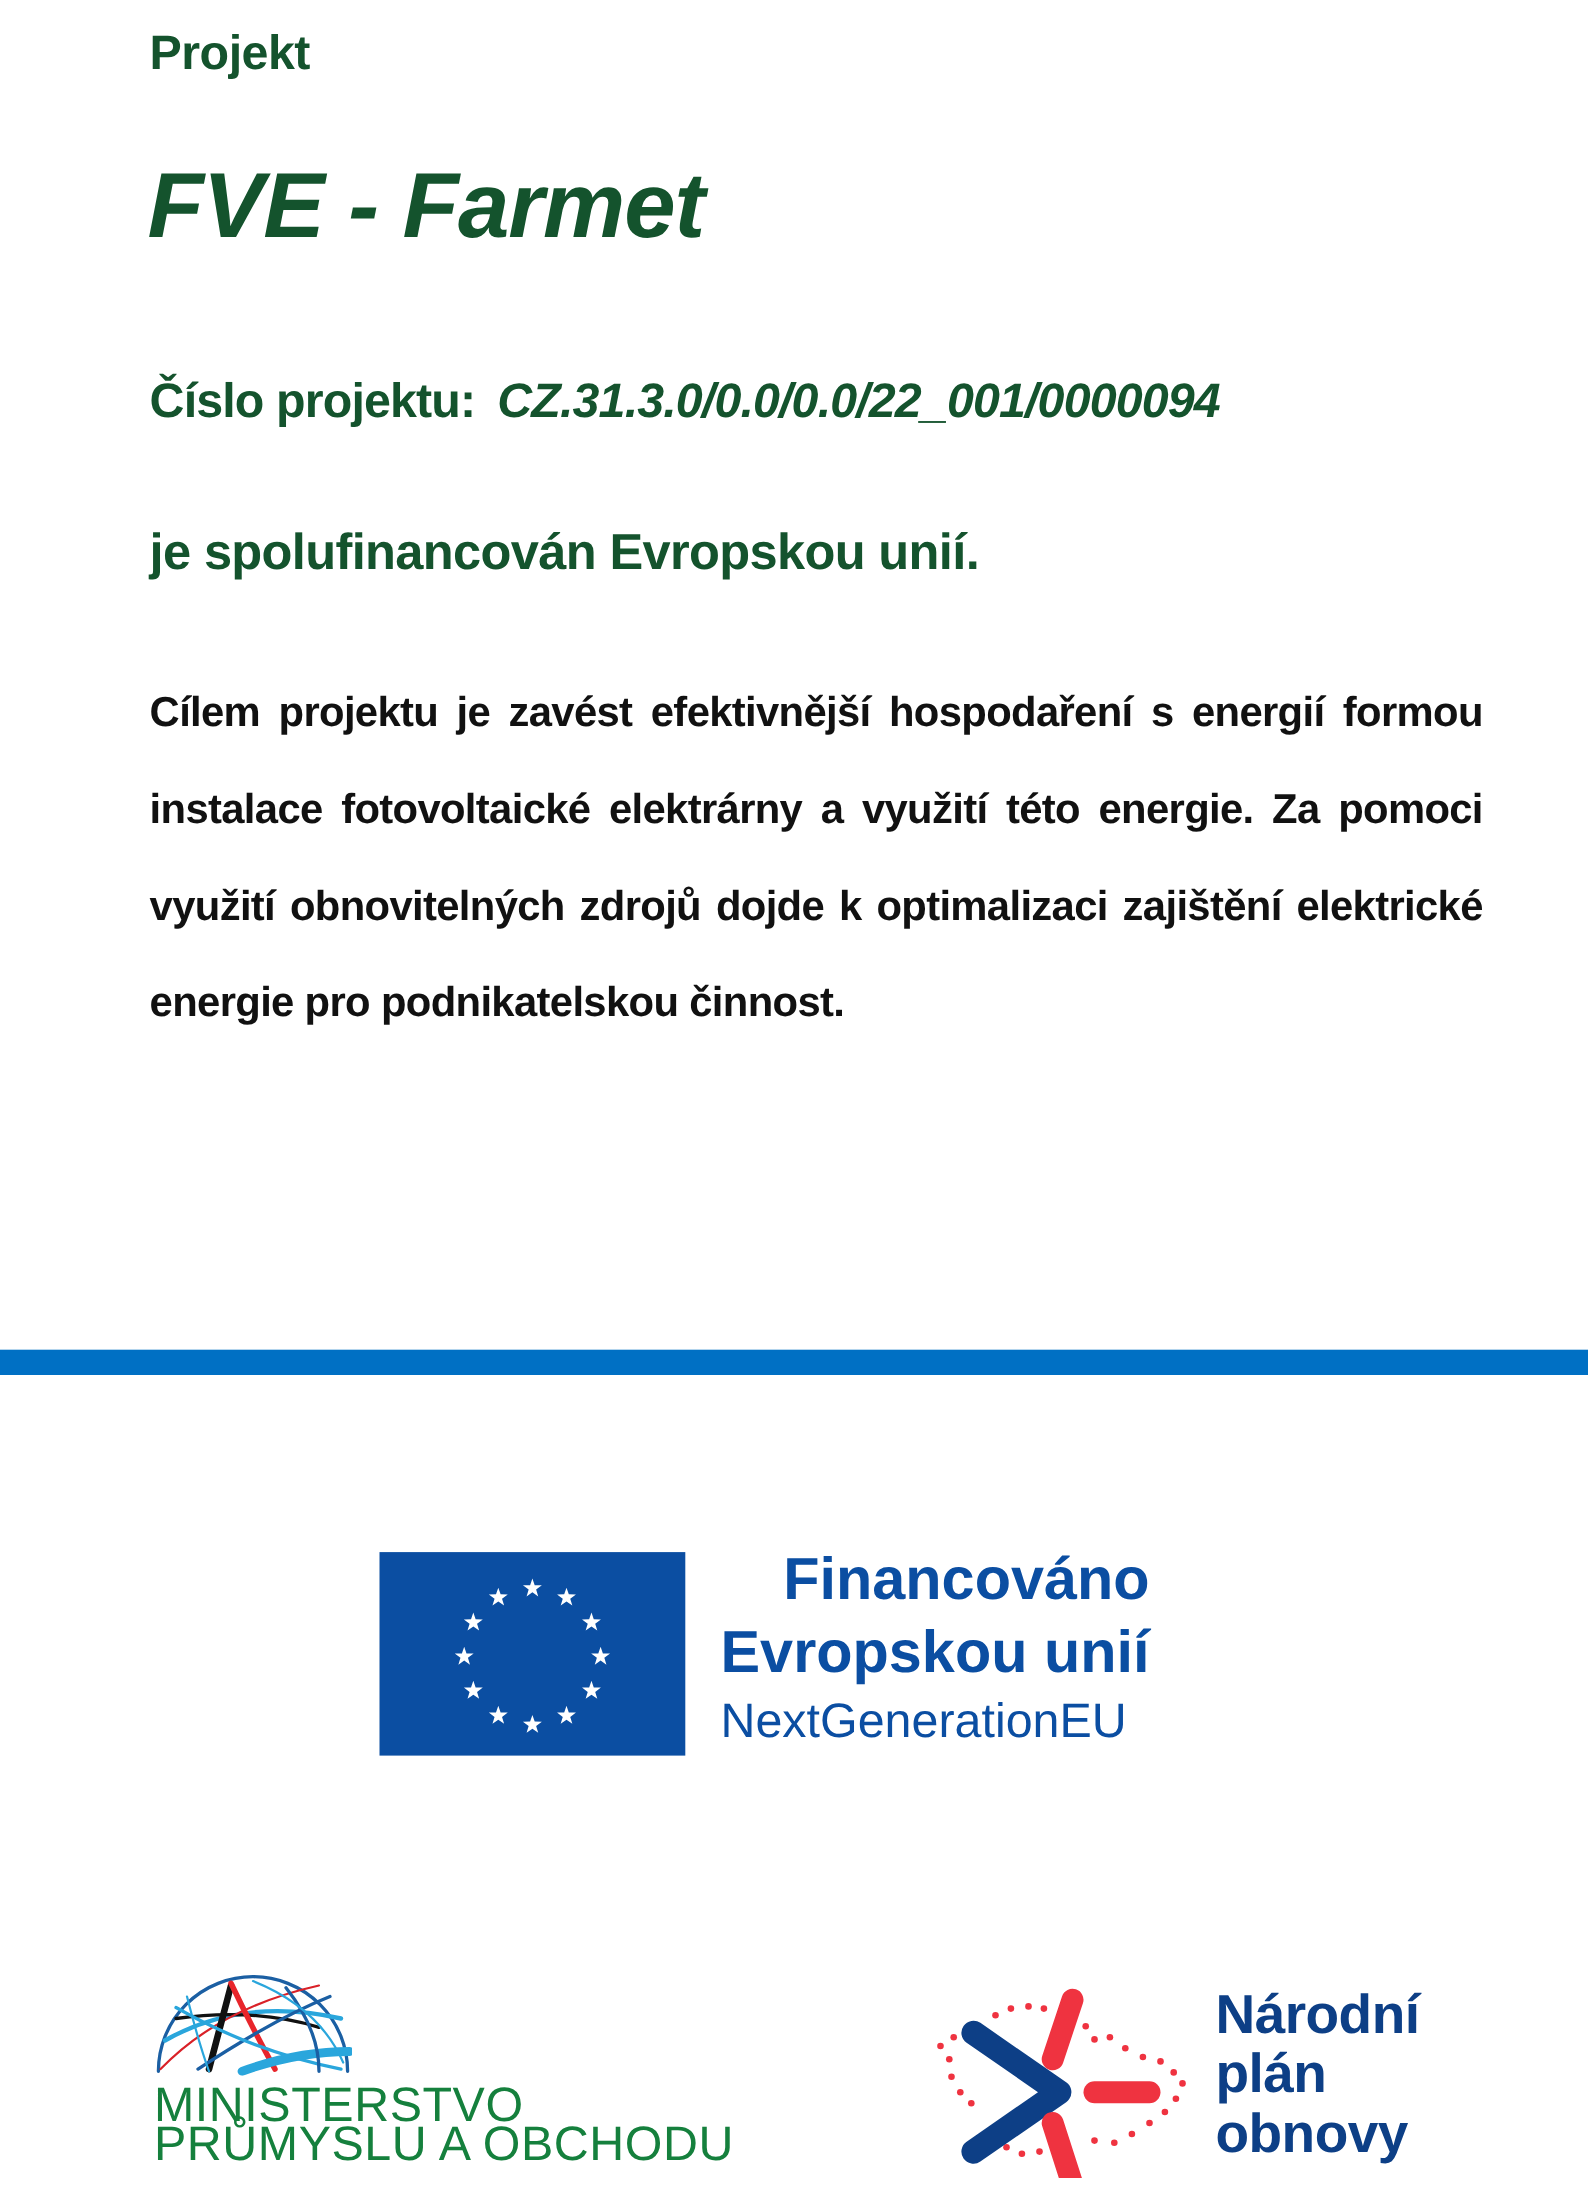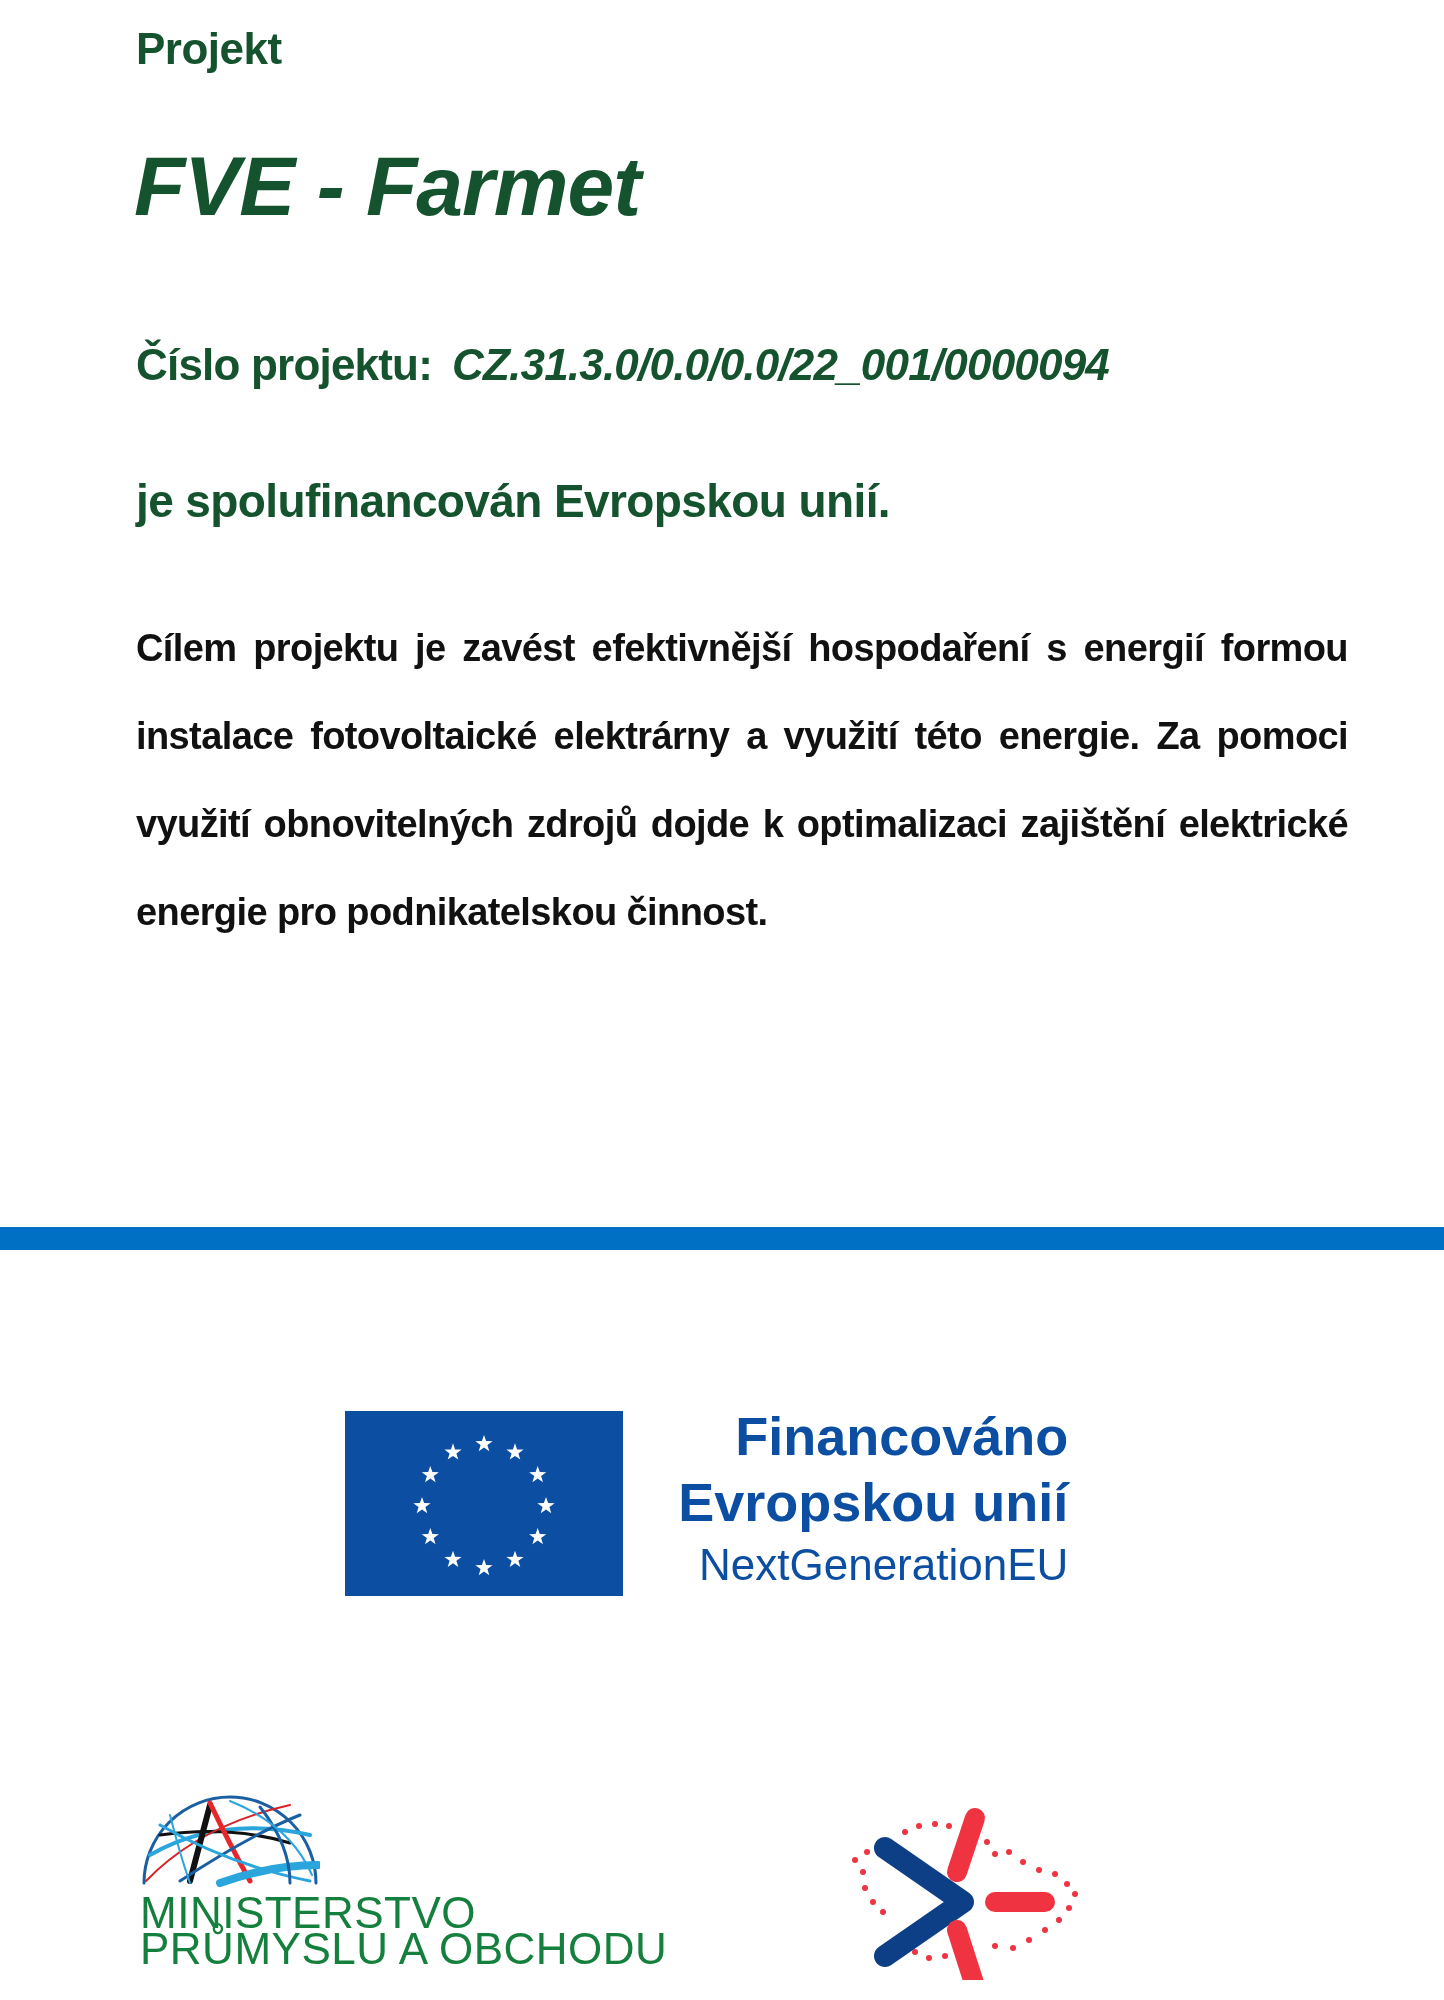--- a/index.html
+++ b/index.html
@@ -11,21 +11,21 @@
   #number { position: absolute; left: 136px; top: 340px; font-size: 44px; letter-spacing: -0.8px; white-space: nowrap; }
   #number .num { margin-left: 20px; font-style: italic; }
   #cofin { position: absolute; left: 136px; top: 474px; font-size: 46px; letter-spacing: -0.6px; }
   #desc { position: absolute; left: 136px; top: 604px; width: 1212px; font-size: 38px; font-weight: bold;
           color: #111; line-height: 88px; text-align: justify; letter-spacing: -0.6px; margin: 0; }
   #divider { position: absolute; left: 0; top: 1227px; width: 1444px; height: 23px; background: #0070c4; }
   #eu-logo { position: absolute; left: 345px; top: 1411px; display: flex; align-items: flex-start; }
   #eu-flag { width: 278px; height: 185px; background: #0b4ea2; position: relative; }
   #eu-text { margin-left: 32px; margin-top: -8px; color: #0b4ea2; }
   #eu-text .l1, #eu-text .l2 { font-size: 54px; font-weight: bold; line-height: 66px; display: block; text-align: right; }
-  #eu-text .l3 { font-size: 44px; line-height: 60px; display: block; margin-left: 44px; }
+  #eu-text .l3 { font-size: 44px; line-height: 60px; display: block; }
   #mpo { position: absolute; left: 140px; top: 1795px; }
   #mpo-text { color: #15803d; font-size: 44px; line-height: 36px; letter-spacing: 0.5px; margin-top: 4px; }
   #npo { position: absolute; left: 845px; top: 1790px; display: flex; align-items: center; }
   #npo-text { margin-left: 10px; color: #0d3f86; font-weight: bold; font-size: 50px; line-height: 54px; letter-spacing: -0.5px; }
 </style>
 </head>
 <body>
 
 <div id="label" class="blue">Projekt</div>
 <div id="title" class="blue">FVE - Farmet</div>
@@ -119,13 +119,18 @@
         <circle cx="84" cy="168" r="3"></circle>
         <circle cx="100" cy="166" r="3"></circle>
     </g>
     <g stroke-linecap="round" fill="none">
       <path d="M40,58 L118,112 L40,166" stroke="#0d3f86" stroke-width="22" stroke-linejoin="round"></path>
       <path d="M130,28 L112,82" stroke="#ef3340" stroke-width="20"></path>
       <path d="M150,112 L200,112" stroke="#ef3340" stroke-width="20"></path>
       <path d="M112,140 L130,196" stroke="#ef3340" stroke-width="20"></path>
     </g>
   </svg>
+  <div id="npo-text">
+    <div>Národní</div>
+    <div>plán</div>
+    <div>obnovy</div>
+  </div>
 </div>
 
 </body></html>

